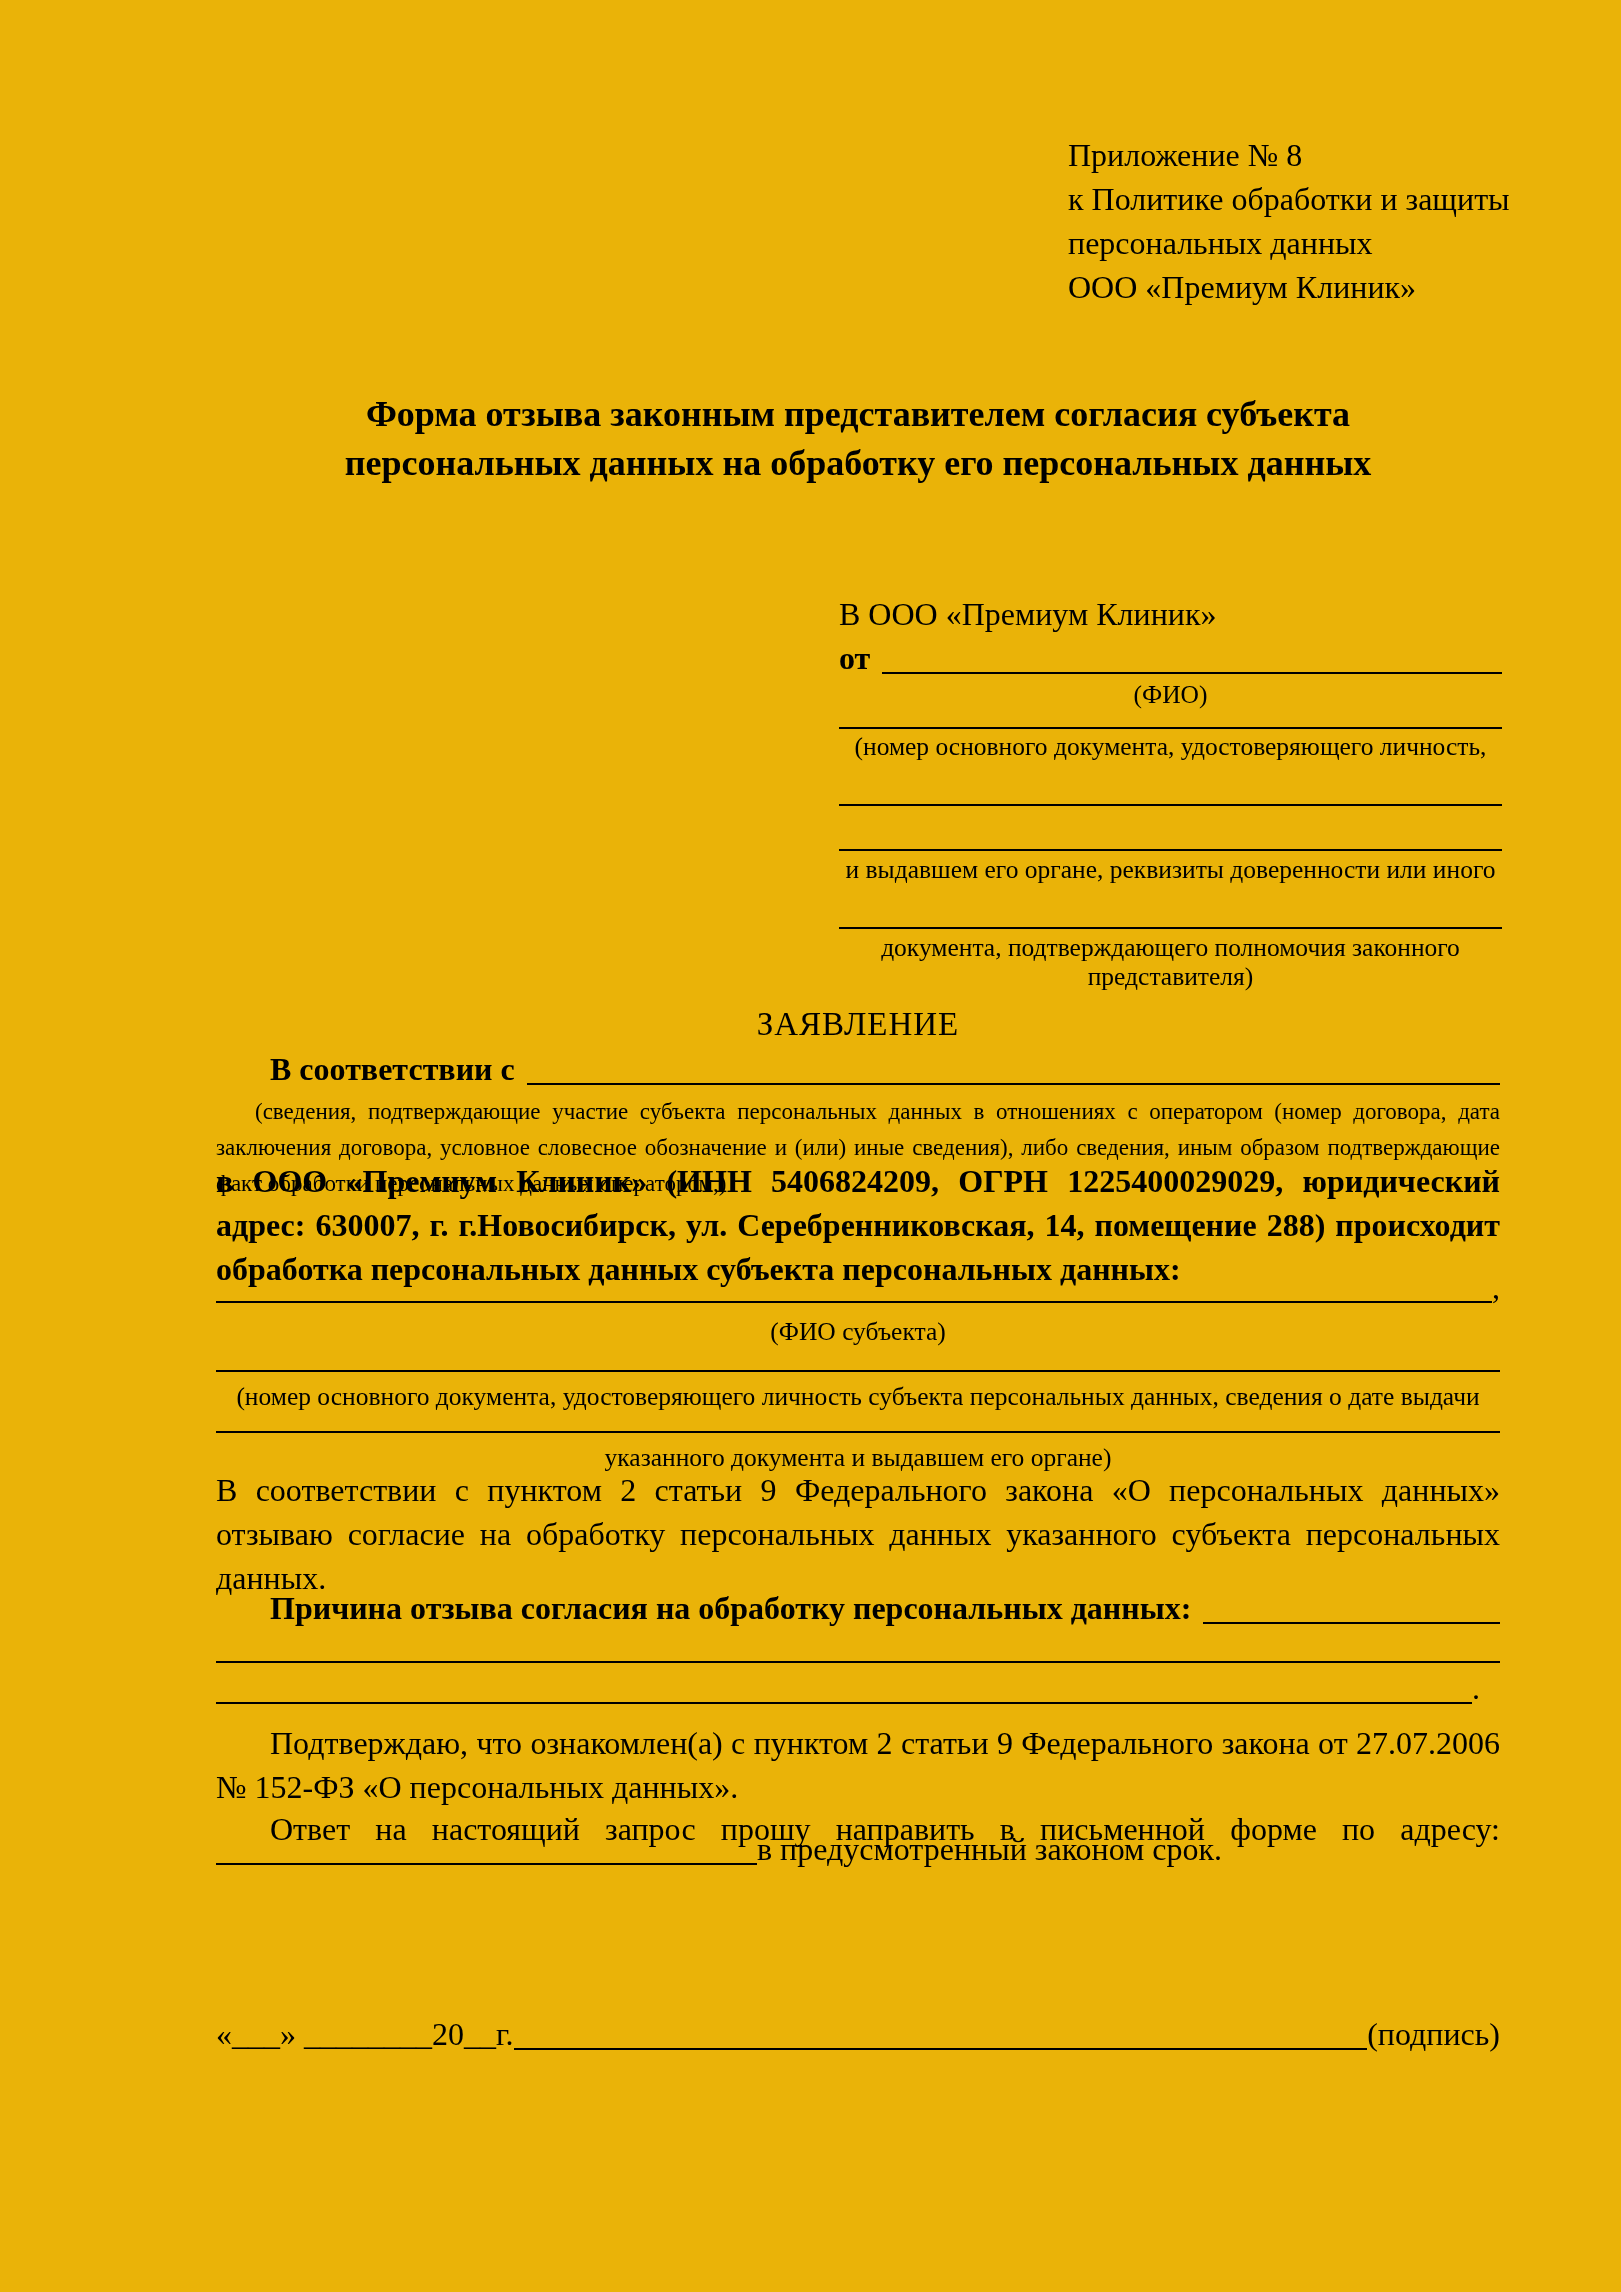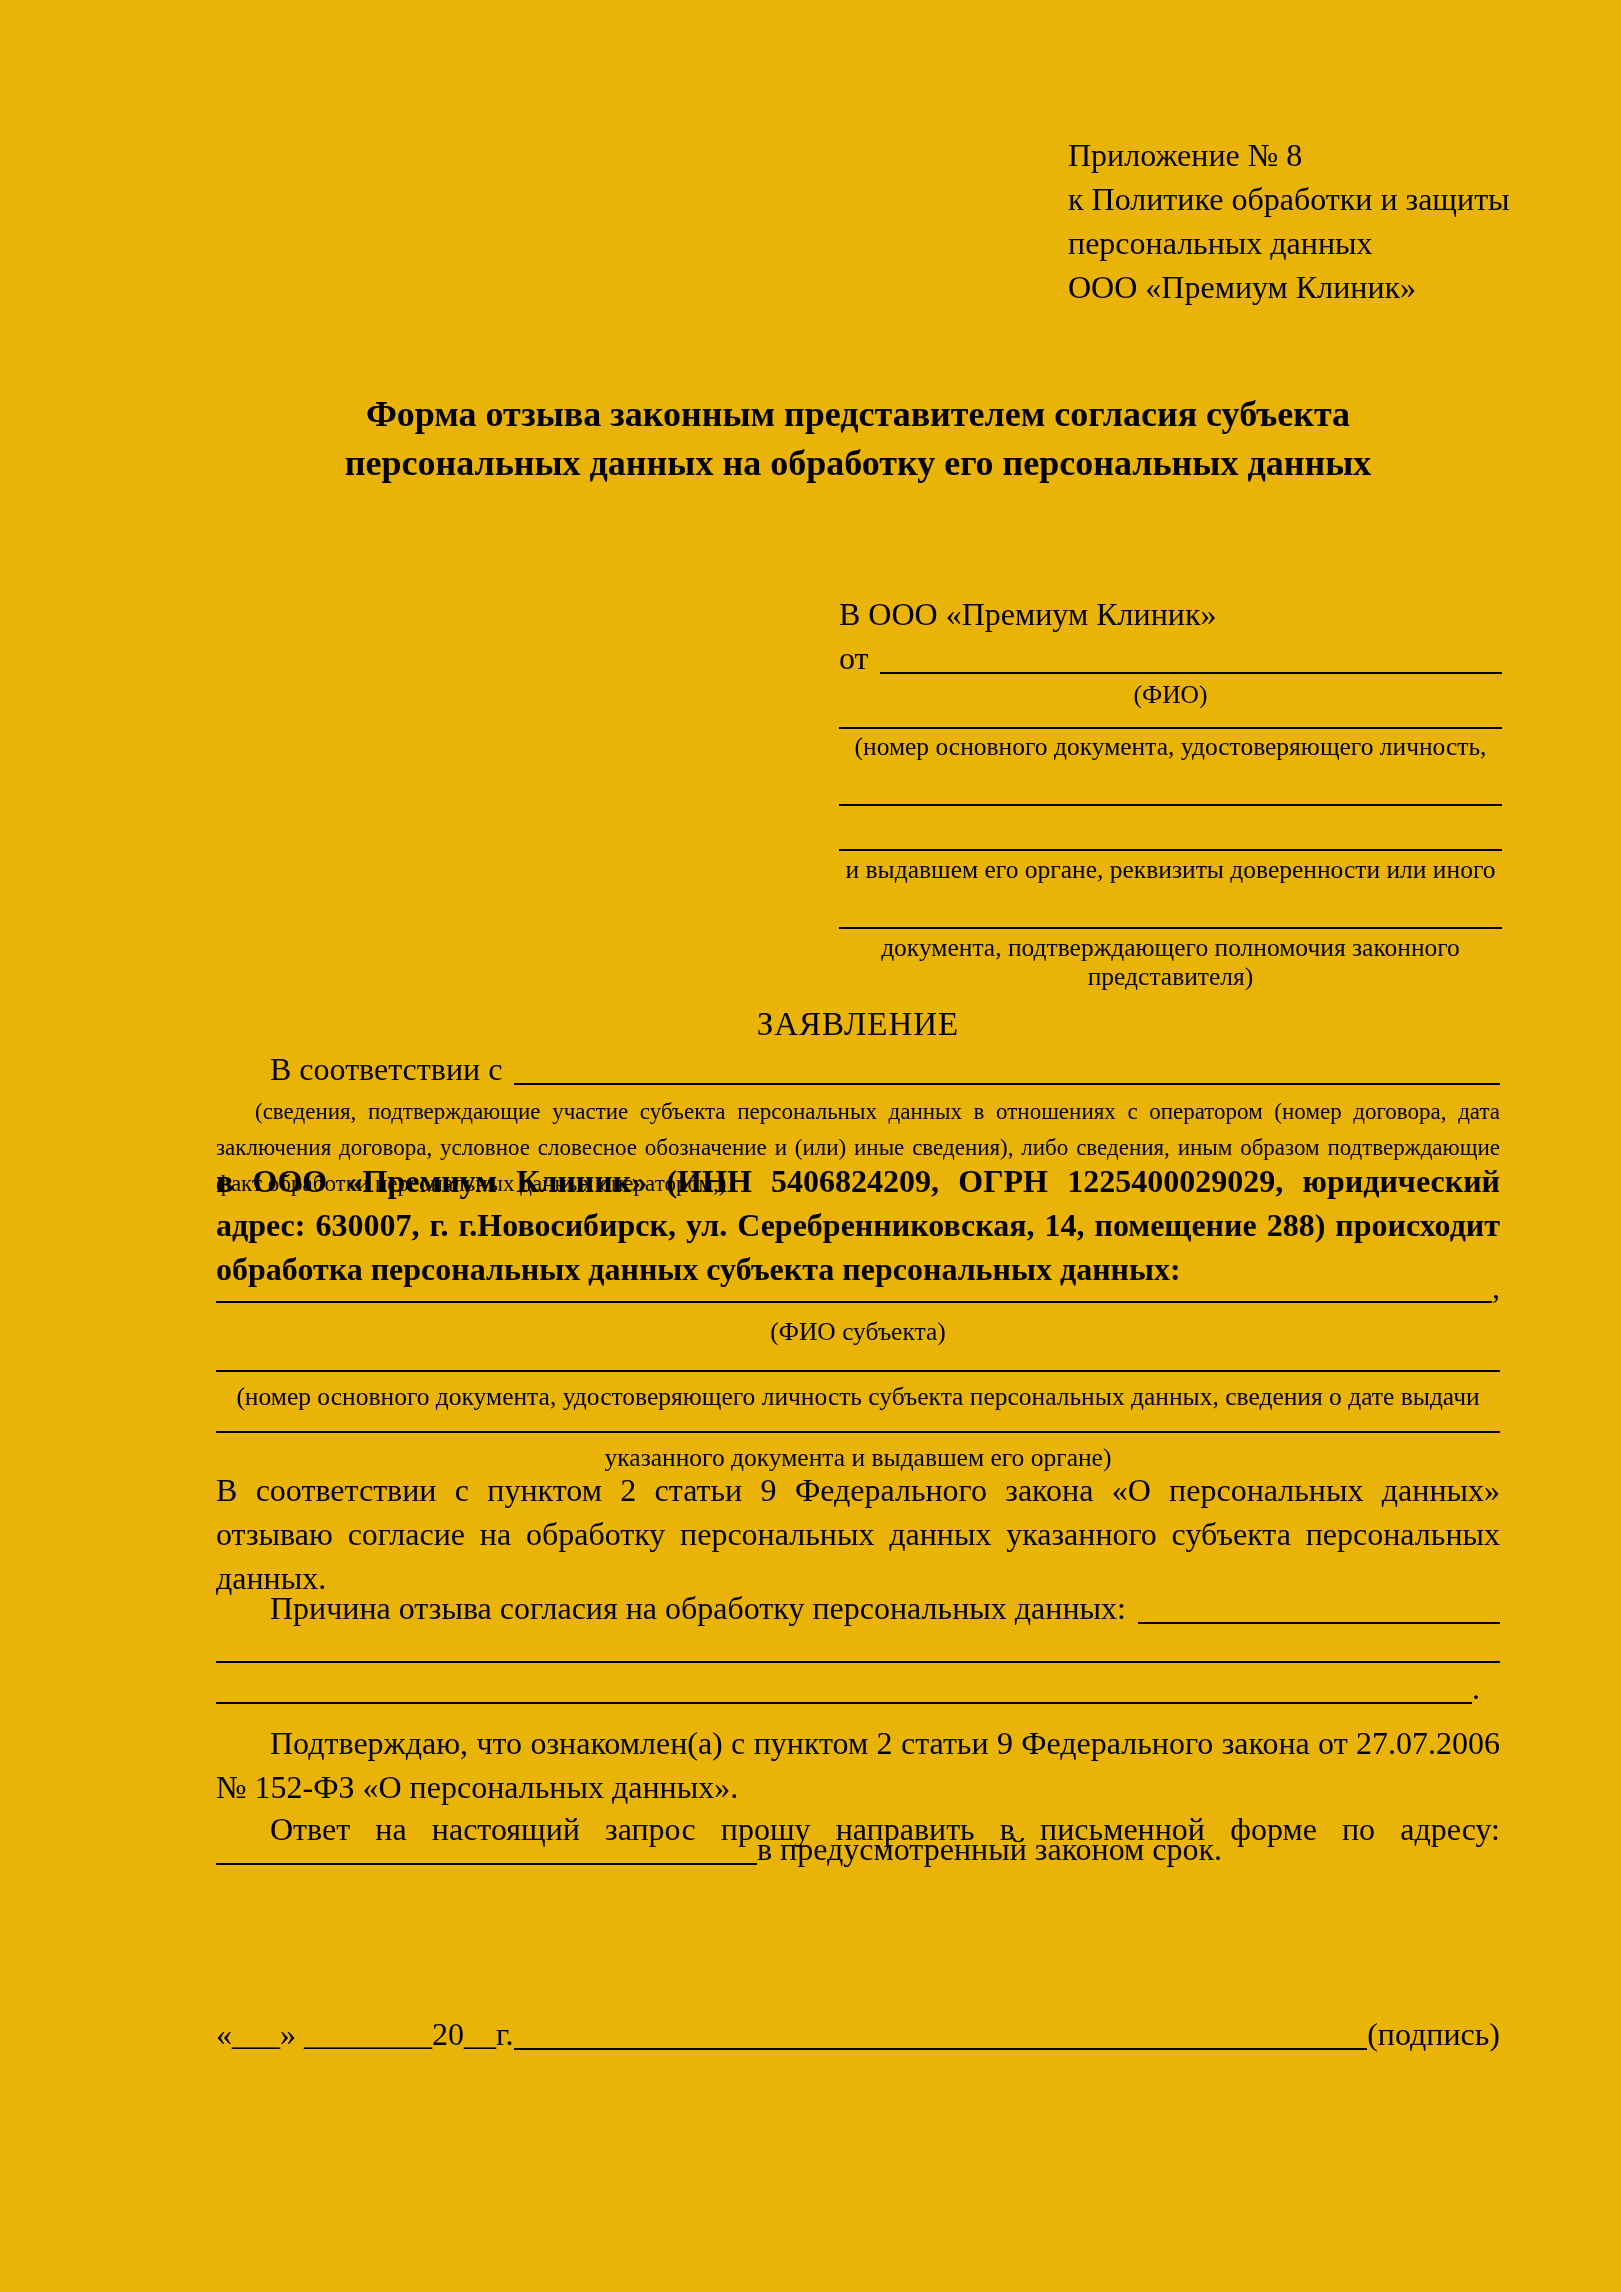--- a/index.html
+++ b/index.html
@@ -18,21 +18,21 @@
   .caption { font-size:25.5px; line-height:29px; }
   .title { font-size:36px; line-height:49px; font-weight:bold; text-align:center; }
   .para { text-align:justify; }
   .indented { text-indent:54px; }
   .fineprint { font-size:23px; line-height:36px; text-align:justify; text-indent:39px; }
   .row { display:flex; align-items:flex-end; }
   .blank { border-bottom:2.9px solid #000; }
   .row .blank { flex:1 1 auto; margin-bottom:5.9px; min-width:29px; }
   .row .blank.fixed { flex:0 0 541px; }
   .indent-sp { flex:0 0 54px; }
-  .label-gap { margin-right:11.8px; white-space:nowrap; }
+  .label-gap { margin-right:11.8px; white-space:nowrap;font-weight:bold; }
   .hline { border-bottom:2.9px solid #000; height:0; }
   .addr-group { margin-top:43px; }
   .addr-group .hline { margin-bottom:3.9px; }
   .force-justify::after { content:""; display:inline-block; width:100%; height:0; }
   .sig-blank { flex:0 0 402px; margin-left:auto; }
   .zayav { font-size:33px; letter-spacing:1px; }
 </style>
 </head>
 <body>
 

